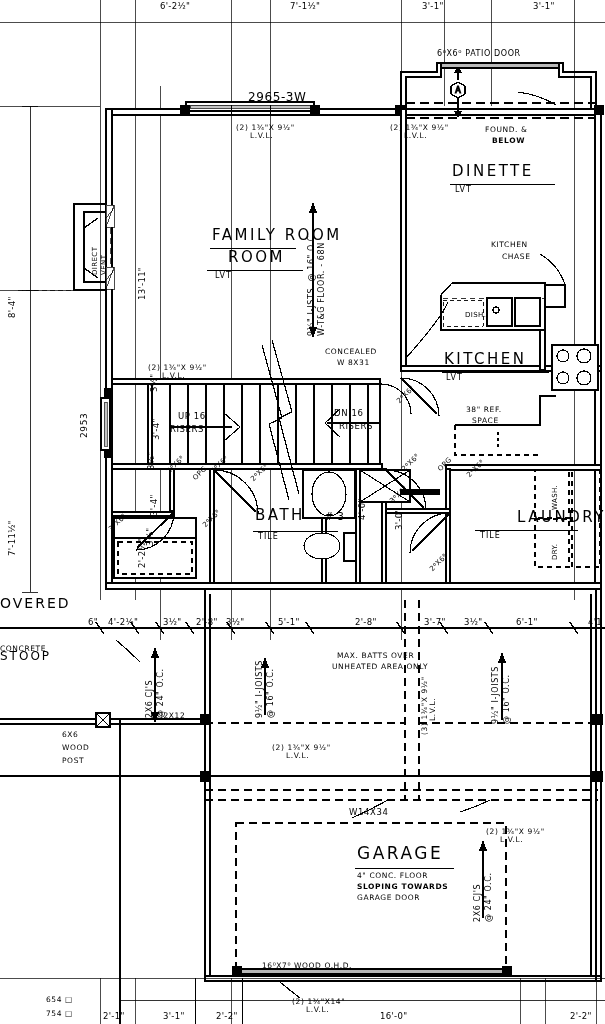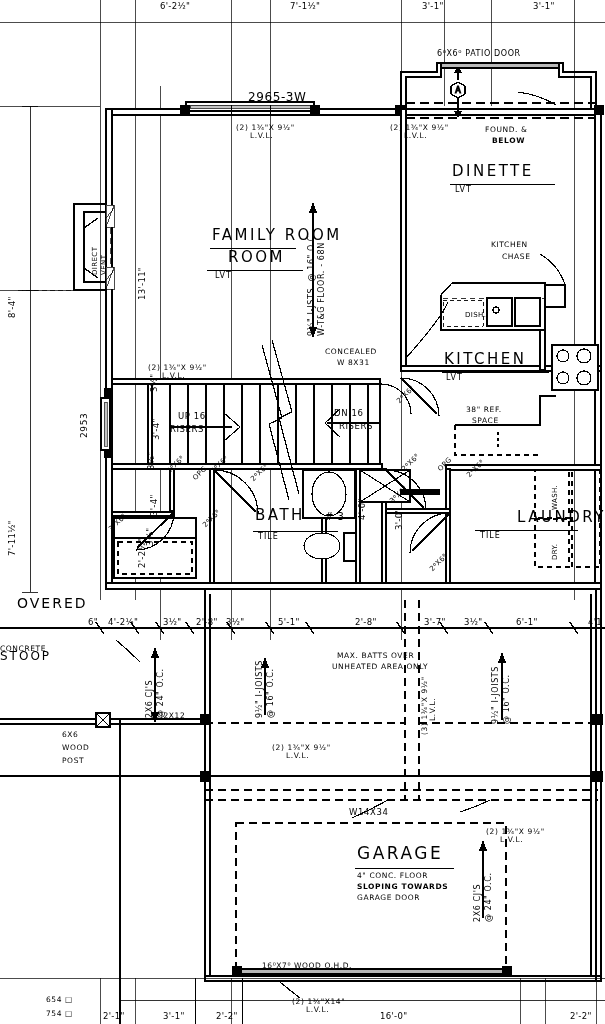--- a/index.html
+++ b/index.html
@@ -366,21 +366,21 @@
   <div style="position:absolute;left:475px;top:530px;width:103px;border-bottom:1.5px solid #000;"></div>
   <div class="lbl room-sub" style="left:480px;top:532px;">TILE</div>
 
   <div class="lbl room" style="left:357px;top:845px;font-size:17px;">GARAGE</div>
   <div style="position:absolute;left:355px;top:868px;width:99px;border-bottom:1.5px solid #000;"></div>
   <div class="lbl note" style="left:357px;top:872px;">4" CONC. FLOOR</div>
   <div class="lbl note" style="left:357px;top:883px;font-weight:bold;">SLOPING TOWARDS</div>
   <div class="lbl note" style="left:357px;top:894px;">GARAGE DOOR</div>
   <div class="lbl note" style="left:262px;top:962px;">16⁰X7⁰ WOOD O.H.D.</div>
 
-  <div class="lbl" style="left:17px;top:596px;font-size:14px;letter-spacing:2px;">OVERED</div>
+  <div class="lbl" style="left:0px;top:596px;font-size:14px;letter-spacing:2px;">OVERED</div>
   <div class="lbl" style="left:0px;top:650px;font-size:12px;letter-spacing:2px;">STOOP</div>
   <div class="lbl note" style="left:0px;top:645px;">CONCRETE</div>
 
   <div class="lbl note2 rot90" style="left:92px;top:275px;">DIRECT</div>
   <div class="lbl note2 rot90" style="left:101px;top:275px;">VENT</div>
 
   <div class="lbl note" style="left:248px;top:91px;font-size:12px;">2965-3W</div>
   <div class="lbl note rot90" style="left:80px;top:438px;font-size:9px;">2953</div>
 
   <div class="lbl note" style="left:437px;top:50px;font-size:8px;">6⁰X6⁰  PATIO DOOR</div>

